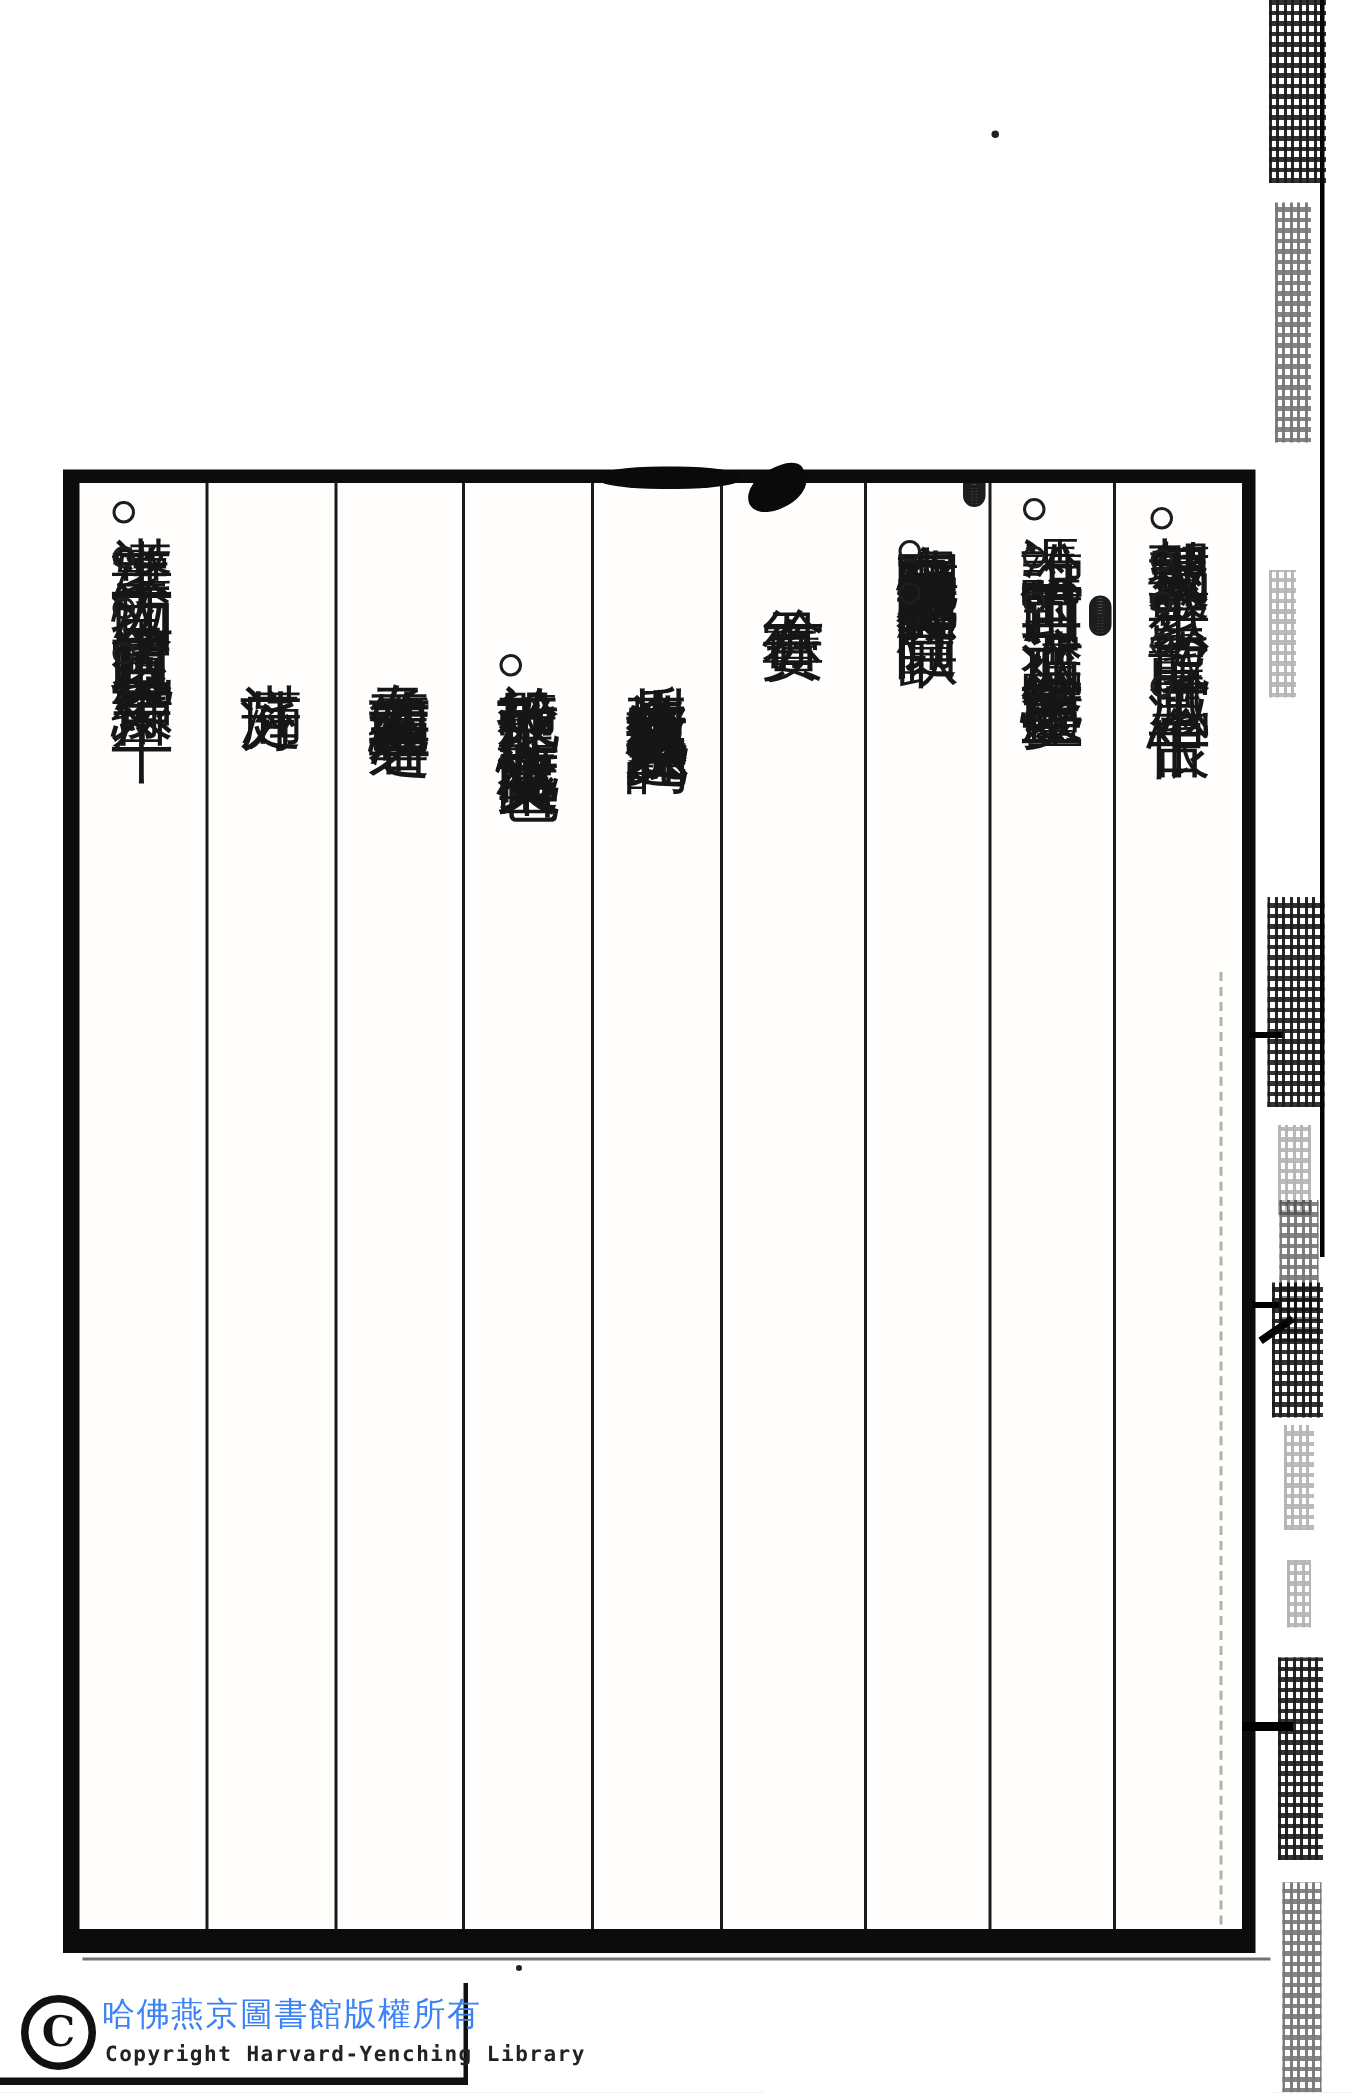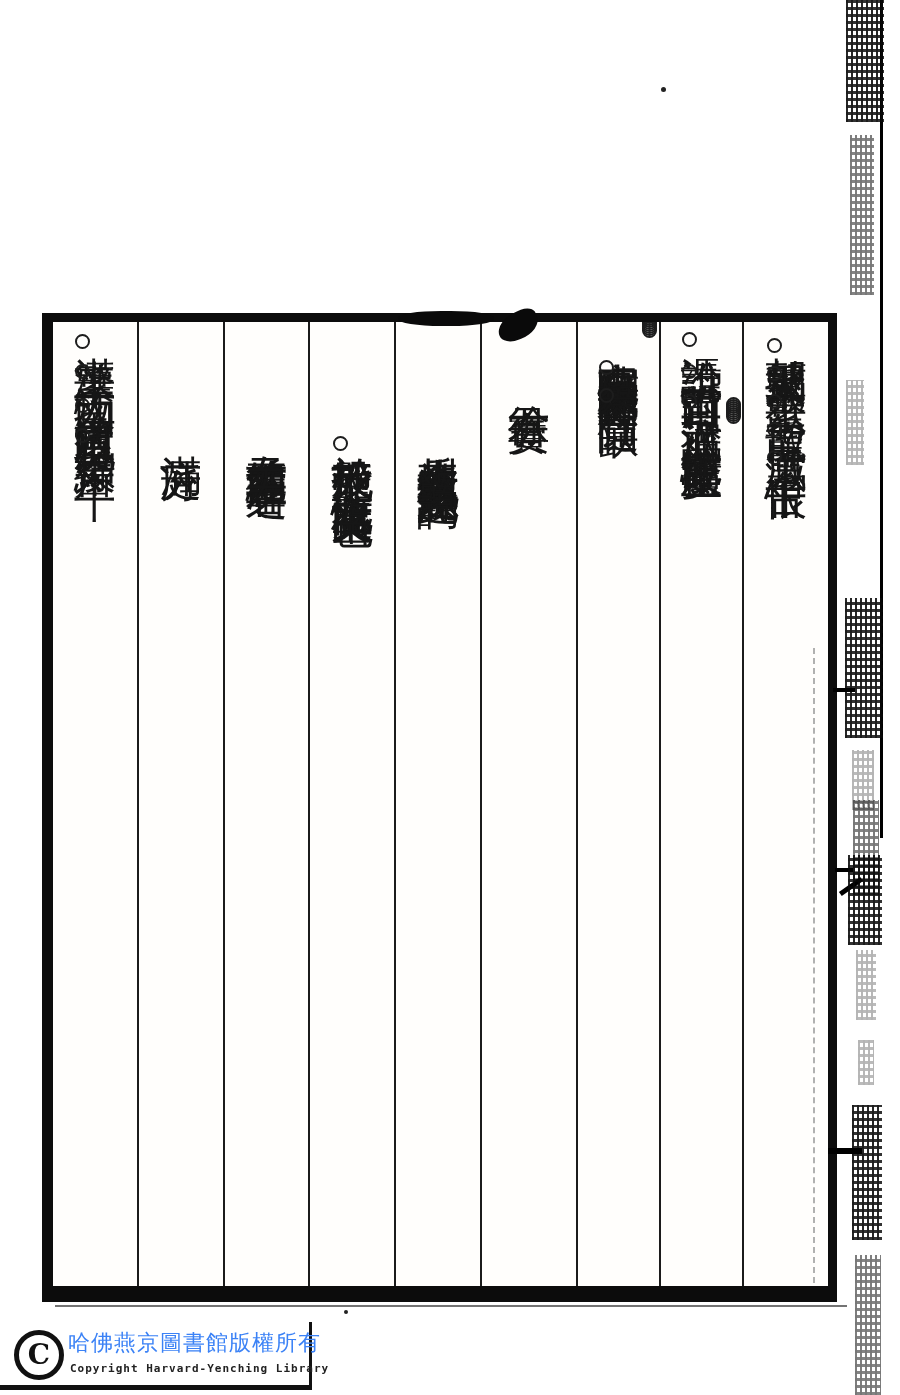--- a/index.html
+++ b/index.html
@@ -121,21 +121,21 @@
     font-weight:normal;
     letter-spacing:1px;
     color:#3b82f6;
     white-space:nowrap;
     font-family:"DejaVu Sans", sans-serif;
   }
   .c-en{
     position:absolute;
     left:70px; top:40px;
     font-family:"DejaVu Sans Mono", monospace;
-    font-size:11px;
+    font-size:14px;
     font-weight:bold;
     letter-spacing:1px;
     color:#222;
     white-space:nowrap;
   }
 </style>
 </head>
 <body>
 
 <div class="page">

